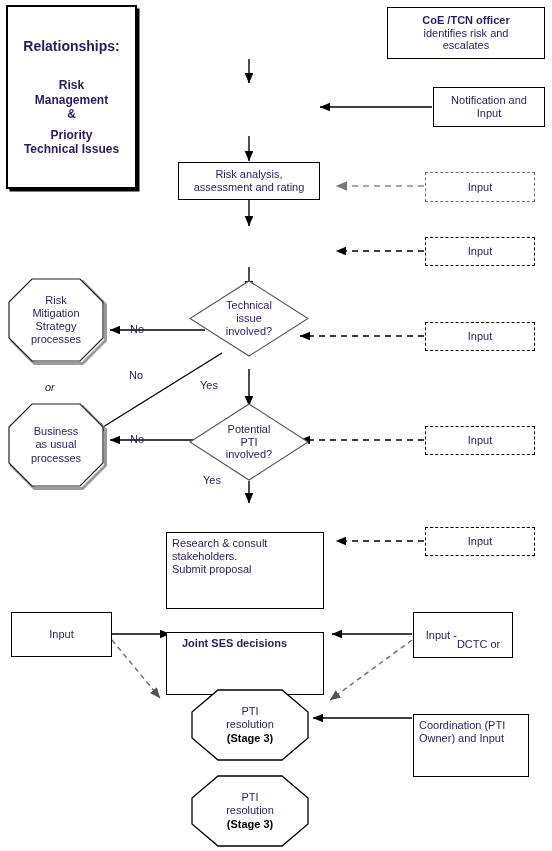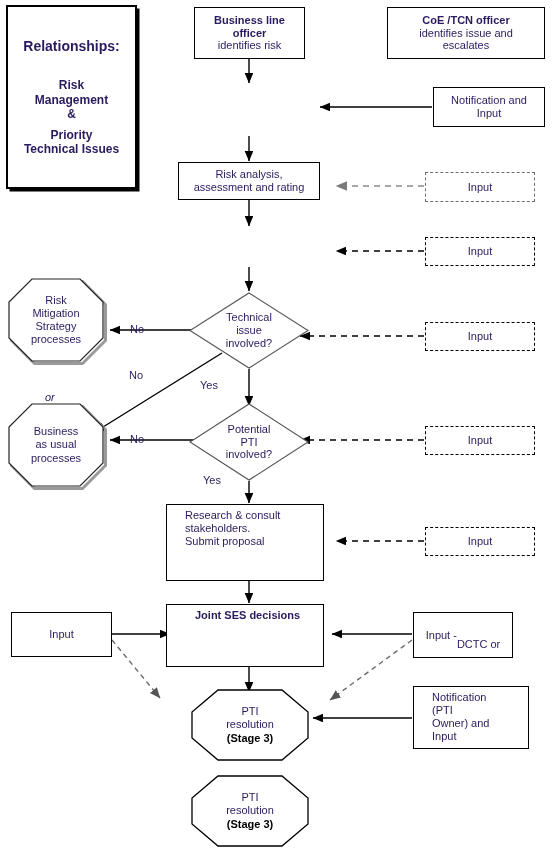--- a/index.html
+++ b/index.html
@@ -25,21 +25,21 @@
     font-size:11px;
     color:#2b1a5e;
     background:#ffffff;
   }
   .box{ border:1px solid #000; }
   .box-thick{ border:2px solid #000; }
   .dashed{ border:1.5px dashed #000; }
   .dashed-grey{ border:1.5px dashed #000; }
   .shadow{ box-shadow:3px 3px 0 -0.5px #000; }
   .tl{ align-items:flex-start; justify-content:flex-start; text-align:left; }
-  .pad{ padding:4px 18px; }
+  .pad{ padding:4px 5px;margin-top:28px; }
   .b{ font-weight:bold; }
   .it{ font-style:italic; }
 
   
   .diamond{
     position:absolute;
     display:flex;
     align-items:center;
     justify-content:center;
   }
@@ -150,29 +150,24 @@
 
   <div class="node box-thick shadow" style="left:6px; top:5px; width:131px; height:184px; flex-direction:column; justify-content:center;">
     <div class="b" style="font-size:14px; margin-bottom:24px;">Relationships:</div>
     <div class="b" style="font-size:12px;">Risk</div>
     <div class="b" style="font-size:12px;">Management</div>
     <div class="b" style="font-size:12px;">&amp;</div>
     <div class="b" style="font-size:12px; margin-top:7px;">Priority</div>
     <div class="b" style="font-size:12px;">Technical Issues</div>
   </div>
 
-  <div class="node box" style="left:194px; top:7px; width:111px; height:52px; flex-direction:column;">
-    <div class="b">Business line</div>
-    <div class="b">officer</div>
-    <div>identifies risk</div>
-  </div>
 
   <div class="node box" style="left:387px; top:7px; width:158px; height:52px; flex-direction:column;">
     <div class="b">CoE /TCN officer</div>
-    <div>identifies issue and</div>
+    <div>identifies risk and</div>
     <div>escalates</div>
   </div>
 
 
   <div class="node box" style="left:433px; top:87px; width:112px; height:40px; flex-direction:column;">
     <div>Notification and</div>
     <div>Input</div>
   </div>
 
   <div class="node box" style="left:178px; top:162px; width:142px; height:38px; flex-direction:column;">
@@ -182,21 +177,21 @@
 
   <div class="node dashed-grey" style="left:425px; top:172px; width:110px; height:30px; border-color:#6e6e6e;">
     <div>Input</div>
   </div>
 
 
   <div class="node dashed" style="left:425px; top:237px; width:110px; height:29px;">
     <div>Input</div>
   </div>
 
-  <div class="diamond" style="left:189px; top:292px; width:120px; height:77px;">
+  <div class="diamond" style="left:189px; top:280px; width:120px; height:77px;">
     <svg width="120" height="77" viewBox="0 0 120 77">
       <polygon points="60,1 119,38.5 60,76 1,38.5" fill="#ffffff" stroke="#555555" stroke-width="1.1"></polygon>
     </svg>
     <div class="dtext">
       <div>Technical</div>
       <div>issue</div>
       <div>involved?</div>
     </div>
   </div>
 
@@ -261,21 +256,21 @@
   <div class="node box" style="left:11px; top:612px; width:101px; height:45px;">
     <div>Input</div>
   </div>
 
   <div class="node box" style="left:413px; top:612px; width:100px; height:46px; flex-direction:row;">
     <div>Input -</div>
     <div style="margin-top:19px;">DCTC or</div>
   </div>
 
   <div class="node box tl pad" style="left:413px; top:686px; width:116px; height:63px; flex-direction:column;">
-    <div>Notification (PTI</div>
+    <div>Coordination (PTI</div>
     <div>Owner) and Input</div>
   </div>
 
   <div class="octa" style="left:191px; top:689px; width:118px; height:72px;">
     <svg width="118" height="72" viewBox="0 0 118 72">
       <polygon points="27,1 91,1 117,23 117,49 91,71 27,71 1,49 1,23" fill="#ffffff" stroke="#000000" stroke-width="1.3"></polygon>
     </svg>
     <div class="otext">
       <div>PTI</div>
       <div>resolution</div>
@@ -292,15 +287,15 @@
       <div>resolution</div>
       <div class="b" style="color:#000;">(Stage 3)</div>
     </div>
   </div>
 
   <div class="lbl" style="left:130px; top:323px;">No</div>
   <div class="lbl" style="left:129px; top:369px;">No</div>
   <div class="lbl" style="left:130px; top:433px;">No</div>
   <div class="lbl" style="left:200px; top:379px;">Yes</div>
   <div class="lbl" style="left:203px; top:474px;">Yes</div>
-  <div class="lbl it" style="left:45px; top:391px;">or</div>
+  <div class="lbl it" style="left:45px; top:381px;">or</div>
 
 </div>
 
 </body></html>

